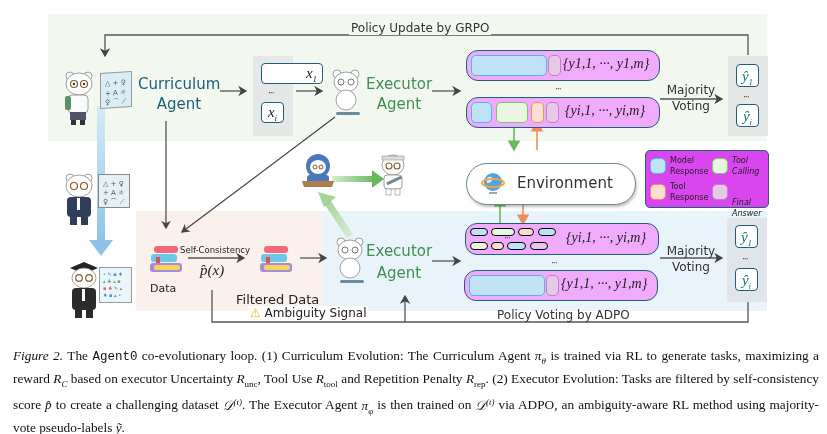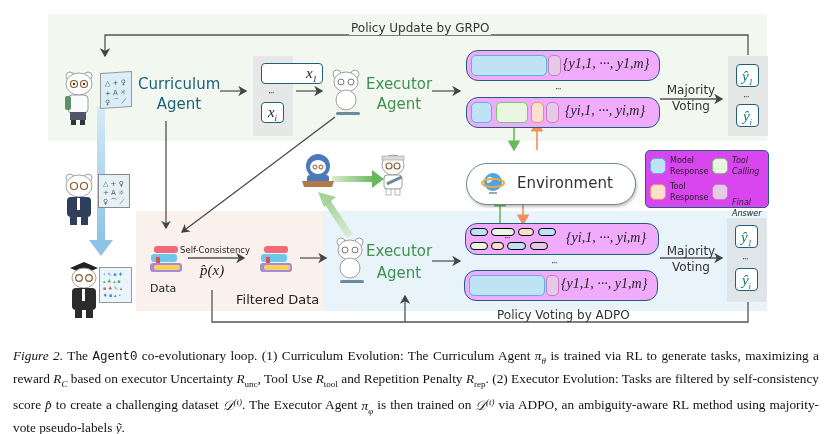--- a/index.html
+++ b/index.html
@@ -282,20 +282,24 @@
     <svg width="36" height="30" viewBox="0 0 36 30">
       <rect x="6" y="2" width="24" height="7" rx="3" fill="#f06a7a"></rect>
       <rect x="3" y="10" width="26" height="8" rx="3" fill="#6cc7e8"></rect>
       <rect x="8" y="13" width="4" height="7" fill="#e04c5c"></rect>
       <rect x="2" y="19" width="32" height="9" rx="3" fill="#a58bd8"></rect>
       <rect x="6" y="21" width="26" height="5" rx="2" fill="#f5d35c"></rect>
     </svg>
   </div>
   <div class="lbl hand" style="left:236px;top:292px;font-size:13px;color:#222;">Filtered Data</div>
 
+  <div class="lbl hand" style="left:248px;top:306px;font-size:12px;color:#222;background:#fff;padding:0 2px;">
+    <span style="color:#e6b800;font-size:12px;">⚠</span>
+    <span>Ambiguity Signal</span>
+  </div>
 
   <div class="char" style="left:300px;top:153px;width:36px;height:38px;">
     <svg width="36" height="38" viewBox="0 0 36 38">
       <ellipse cx="18" cy="13" rx="12" ry="12" fill="#4a78b8"></ellipse>
       <ellipse cx="18" cy="14" rx="8" ry="7" fill="#fff"></ellipse>
       <circle cx="15" cy="14" r="2" fill="none" stroke="#8b5a2b"></circle>
         <circle cx="21" cy="14" r="2" fill="none" stroke="#8b5a2b"></circle>
       <rect x="7" y="22" width="22" height="8" rx="3" fill="#4a78b8"></rect>
       <path d="M2,28 L34,28 L32,34 L4,34 Z" fill="#b07a4a"></path>
     </svg>

